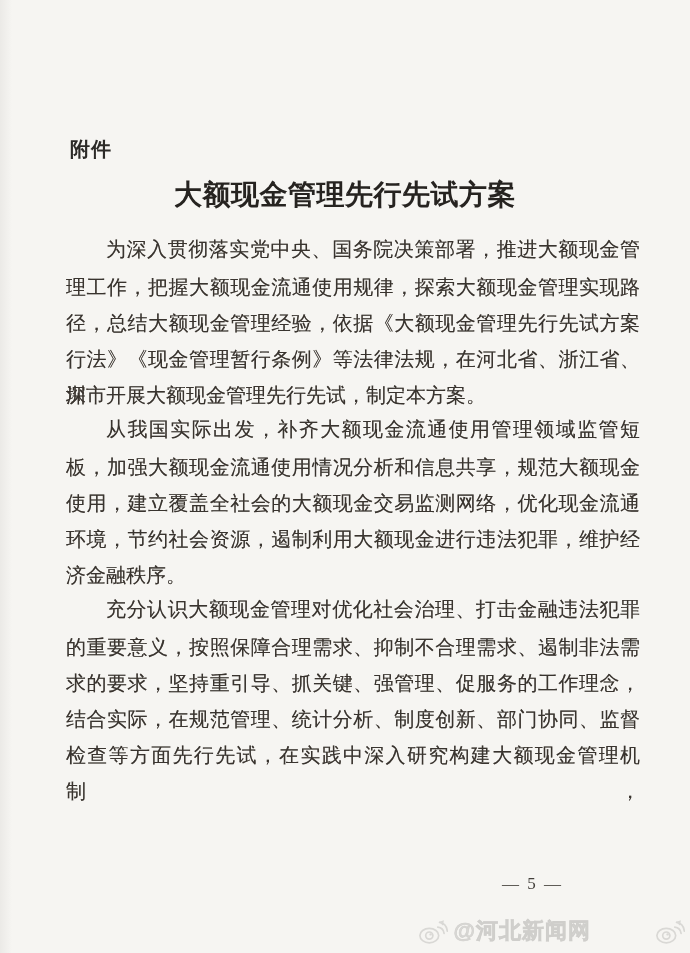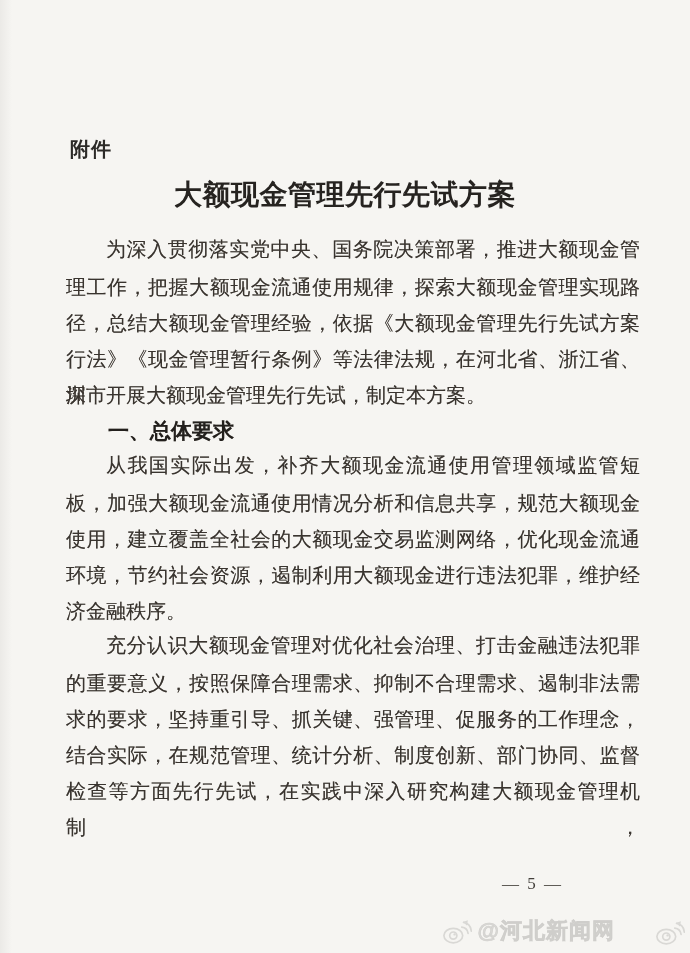--- a/index.html
+++ b/index.html
@@ -78,22 +78,22 @@
     left:502px;top:874px;
     font-size:17px;
     color:#433f3b;
     letter-spacing:2px;
   }
   .watermarks{
     position:absolute;
     left:0;right:5px;bottom:7px;
     display:flex;
     justify-content:flex-end;
-    align-items:flex-end;
-    gap:40px;
+    align-items:center;
+    gap:64px;
     color:var(--watermark);
     margin-left:27px;
   }
   .watermark{
     display:flex;
     align-items:center;
     gap:6px;
     font-family:"Liberation Sans","DejaVu Sans",sans-serif;
     font-weight:700;
     font-size:22px;
@@ -111,21 +111,20 @@
   <div class="attachment-label">附件</div>
 
   <h1 class="doc-title">大额现金管理先行先试方案</h1>
 
   <div class="doc-body">
       <div class="doc-line indent justify">为深入贯彻落实党中央、国务院决策部署，推进大额现金管</div>
       <div class="doc-line justify">理工作，把握大额现金流通使用规律，探索大额现金管理实现路</div>
       <div class="doc-line justify">径，总结大额现金管理经验，依据《大额现金管理先行先试方案</div>
       <div class="doc-line justify">行法》《现金管理暂行条例》等法律法规，在河北省、浙江省、深</div>
       <div class="doc-line">圳市开展大额现金管理先行先试，制定本方案。</div>
-      <div class="doc-line heading indent">一、总体要求</div>
       <div class="doc-line indent justify">从我国实际出发，补齐大额现金流通使用管理领域监管短</div>
       <div class="doc-line justify">板，加强大额现金流通使用情况分析和信息共享，规范大额现金</div>
       <div class="doc-line justify">使用，建立覆盖全社会的大额现金交易监测网络，优化现金流通</div>
       <div class="doc-line justify">环境，节约社会资源，遏制利用大额现金进行违法犯罪，维护经</div>
       <div class="doc-line">济金融秩序。</div>
       <div class="doc-line indent justify">充分认识大额现金管理对优化社会治理、打击金融违法犯罪</div>
       <div class="doc-line justify">的重要意义，按照保障合理需求、抑制不合理需求、遏制非法需</div>
       <div class="doc-line justify">求的要求，坚持重引导、抓关键、强管理、促服务的工作理念，</div>
       <div class="doc-line justify">结合实际，在规范管理、统计分析、制度创新、部门协同、监督</div>
       <div class="doc-line justify">检查等方面先行先试，在实践中深入研究构建大额现金管理机制，</div>

